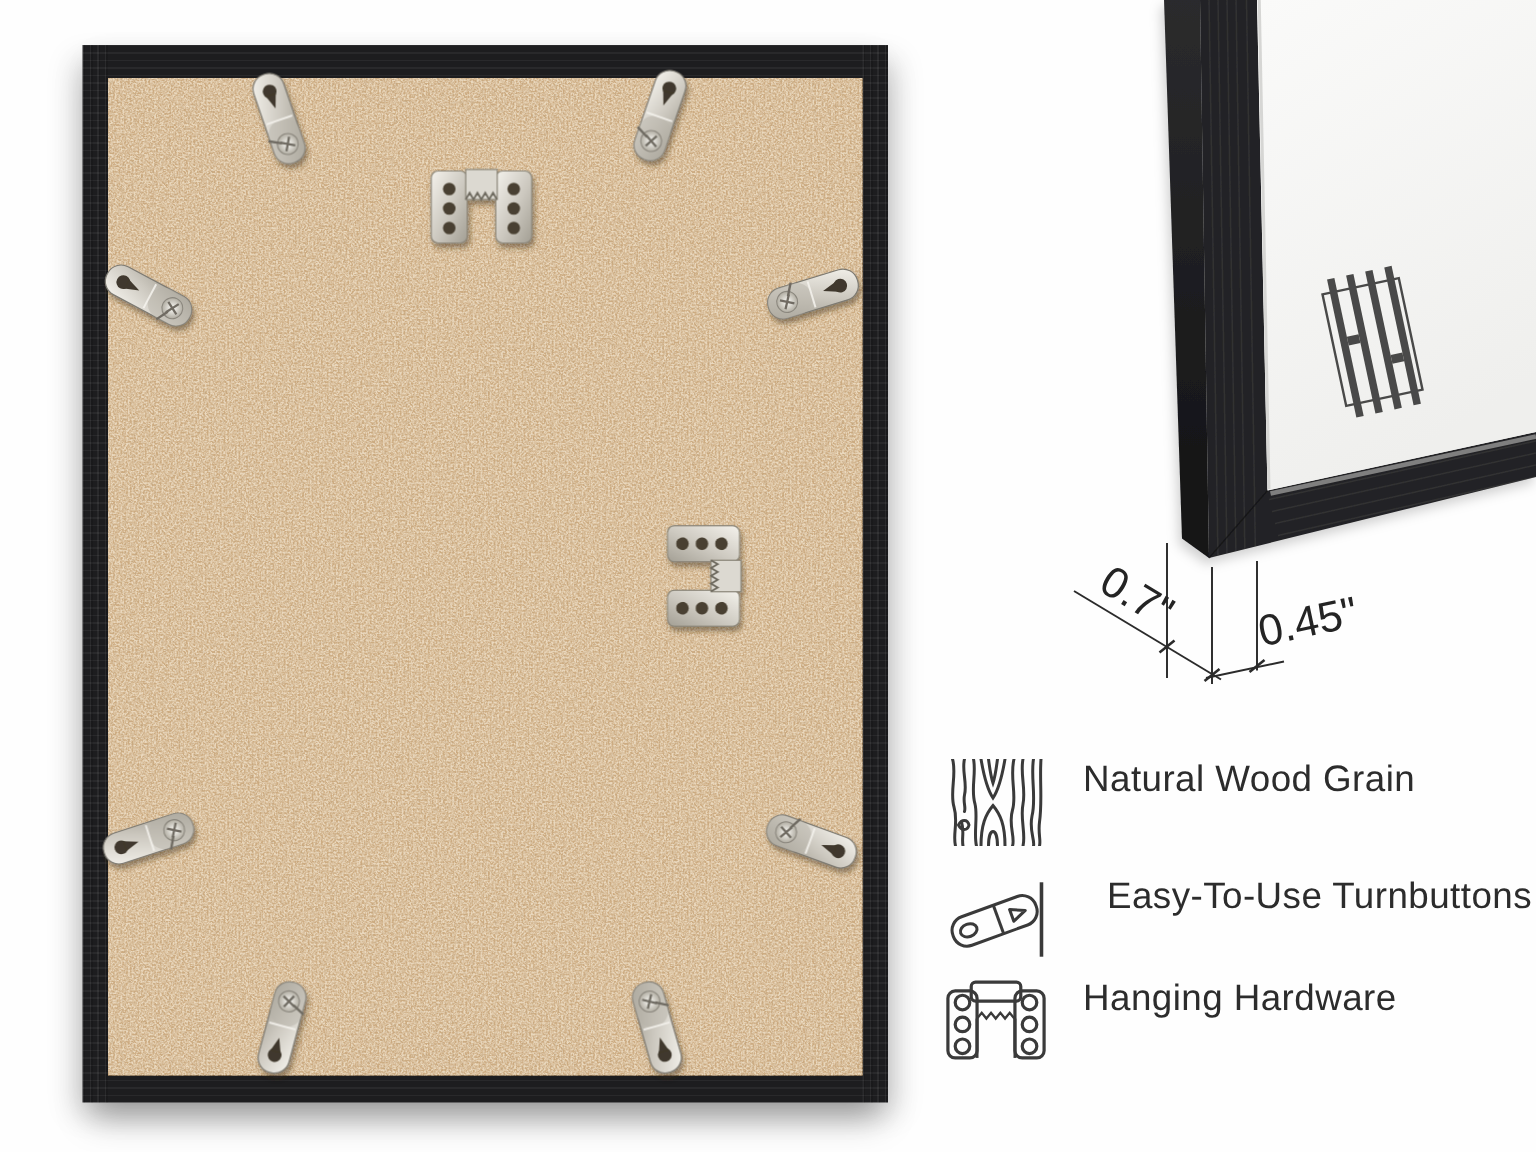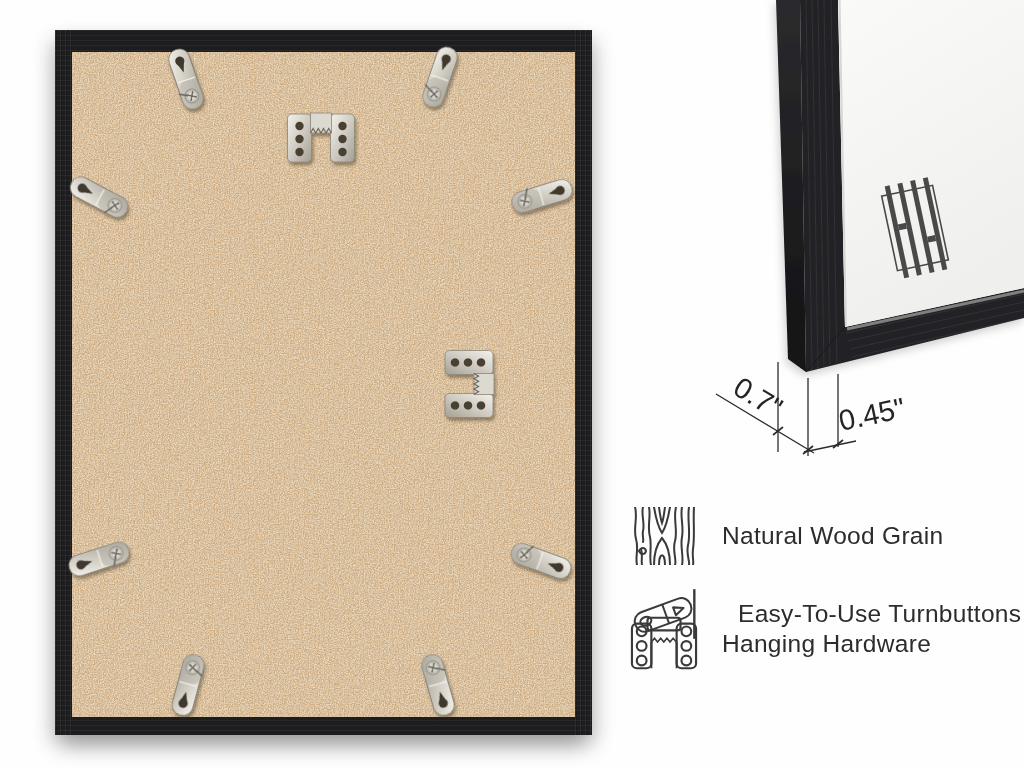--- a/index.html
+++ b/index.html
@@ -32,29 +32,29 @@
     box-shadow:inset 0 9px 12px -6px rgba(70,45,15,.55),
                inset 0 -9px 12px -6px rgba(70,45,15,.42),
                inset 9px 0 12px -6px rgba(70,45,15,.42),
                inset -9px 0 12px -6px rgba(70,45,15,.42);
   }
   .backing svg{position:absolute;inset:0;display:block;}
   
   .overlay{position:absolute;left:0;top:0;pointer-events:none;}
   
   .feature-row{
-    position:absolute;left:630px;display:flex;align-items:center;height:60px;
+    position:absolute;left:630px;display:flex;align-items:flex-start;height:60px;
   }
   .feature-row .icon-box{width:68px;height:58px;display:flex;align-items:center;justify-content:center;flex:0 0 68px;}
   .feature-row .label{
     margin-left:24px;font-size:24.5px;color:#2c2c2c;letter-spacing:.3px;white-space:nowrap;
   }
   .row-1{top:506px;}
   .row-2{top:584px;gap:16px;}
-  .row-3{top:614px;}
+  .row-3{top:652px;}
 </style>
 </head>
 <body>
 
 <div class="back-frame">
   <div class="grain-h"></div>
   <div class="grain-v-left"></div>
   <div class="grain-v-right"></div>
   <div class="backing">
     <svg width="100%" height="100%" preserveAspectRatio="none">

